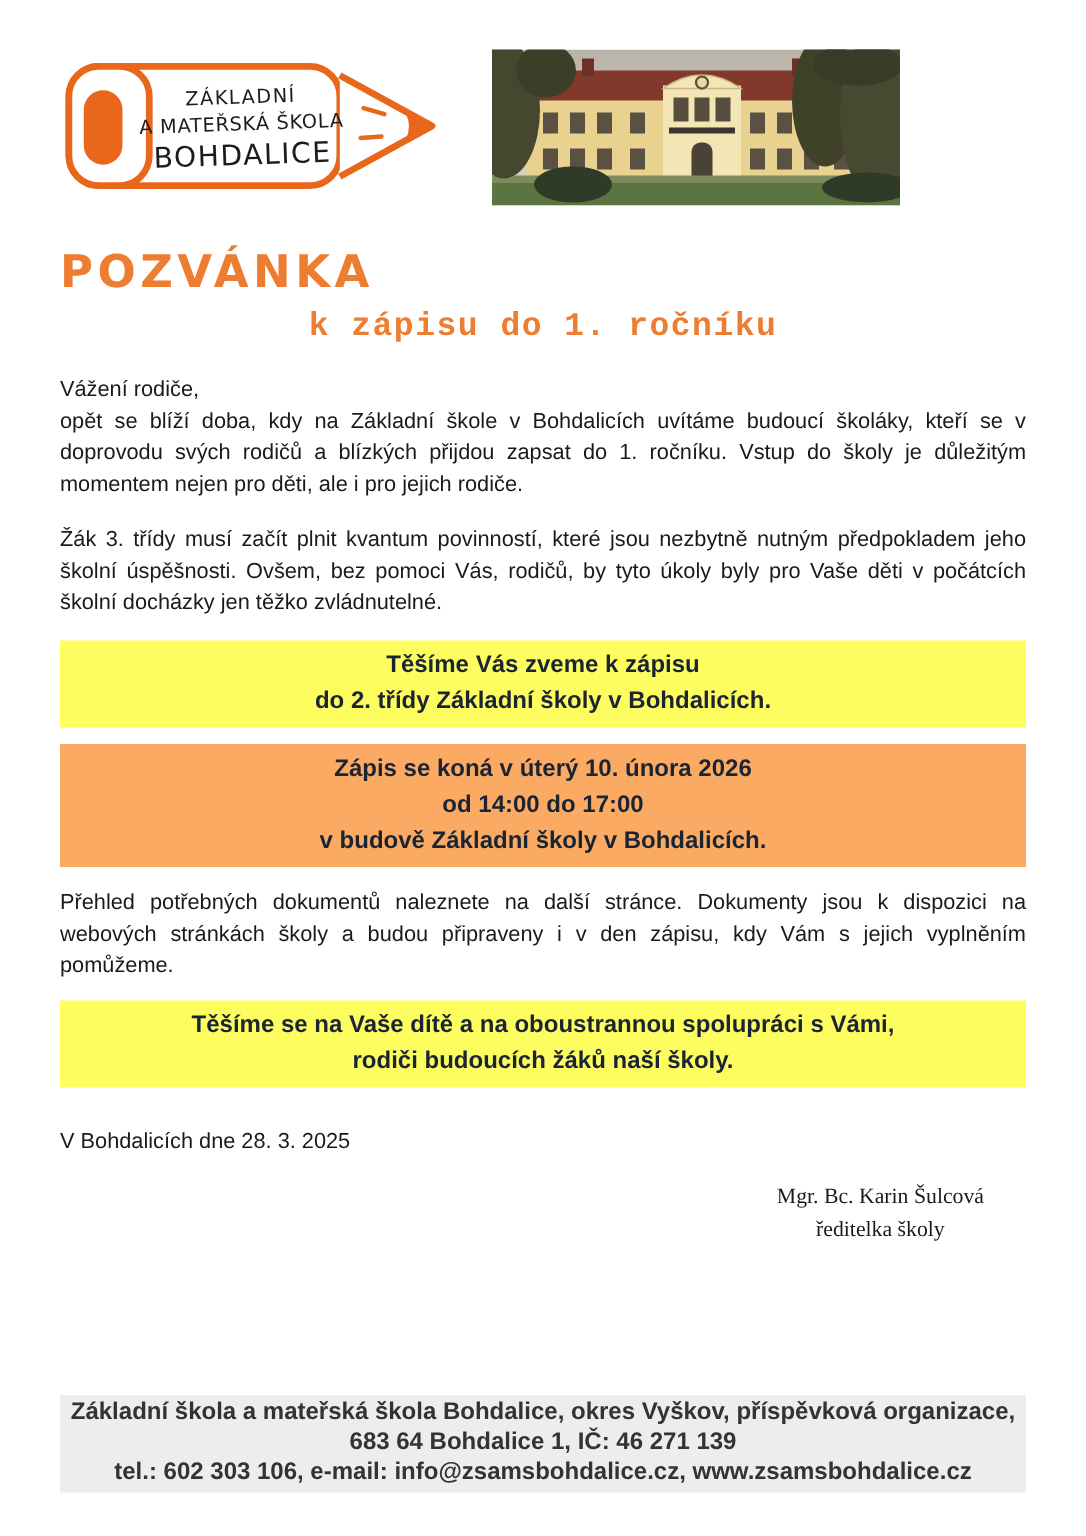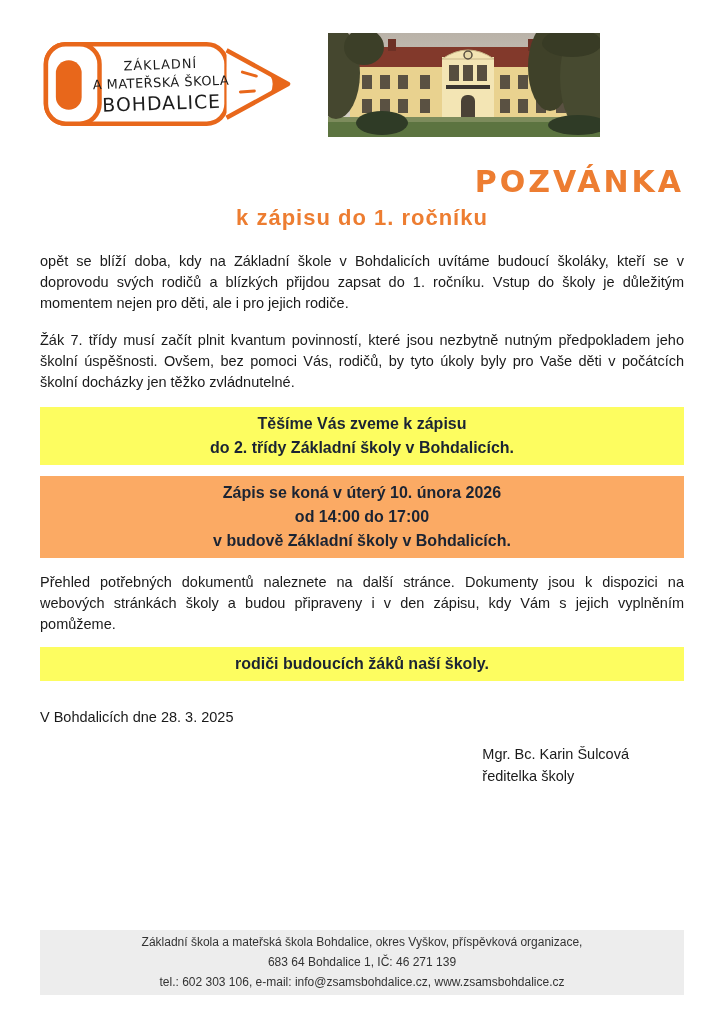--- a/index.html
+++ b/index.html
@@ -20,57 +20,58 @@
     background:#ffffff;
     font-family:"Liberation Sans",sans-serif;
     color:var(--body_text);
     overflow:hidden;
   }
   .content{padding:0 40px;}
   .header{position:relative;height:150px;}
   .logo{position:absolute;left:38px;top:36px;width:258px;height:96px;}
   .photo{position:absolute;left:328px;top:33px;width:272px;height:104px;}
   .title{
-    margin-top:14px;text-align:right;
+    margin-top:14px;text-align:left;
     font-family:"DejaVu Sans",sans-serif;
     font-weight:bold;font-size:30px;letter-spacing:3px;
     color:var(--accent_orange);
   }
   .subtitle{
     margin-top:6px;text-align:center;
-    font-family:Liberation Sans, sans-serif;
+    font-family:Liberation Mono, monospace;
     font-weight:bold;font-size:22px;letter-spacing:1px;
     color:var(--accent_orange);
   }
   .bodytext{font-size:14.5px;line-height:21px;}
   .intro{margin-top:20px;}
   .just{text-align:justify;}
   .para2{margin-top:16px;}
   .hbox{
     margin-top:14px;padding:5px 8px;
     text-align:center;font-weight:bold;font-size:16px;line-height:24px;
     color:var(--box_text);
   }
   .ybox{background:var(--highlight_yellow);}
   .obox{background:var(--highlight_orange);margin-top:11px;text-align:center;}
   .para3{margin-top:14px;}
   .phone{font-weight:bold;font-style:italic;}
   .ybox2{margin-top:12px;}
   .dateline{margin-top:28px;font-size:14.5px;}
   .signature{
-    margin-top:18px;margin-left:auto;margin-right:55px;
-    width:max-content;text-align:left;
-    font-size:14.5px;line-height:22px;
+    margin-top:18px;margin-left:auto;margin-right:28px;
+    width:max-content;text-align:center;
+    font-size:14.5px;line-height:22px;font-family:Liberation Serif, serif;
   }
   .footer{
     position:absolute;left:40px;right:40px;top:930px;
     background:var(--footer_bg);
-    text-align:center;font-size:12px;line-height:20px;
+    text-align:center;font-size:16px;line-height:20px;
     color:var(--footer_text);
     padding:2px 0 3px 0;
+    font-weight:bold;
   }
   svg text{font-family:"DejaVu Sans",sans-serif;}
 </style>
 </head>
 <body>
 
 <div class="page">
 
   <div class="header">
 
@@ -152,41 +153,43 @@
       </g>
     </svg>
   </div>
 
   <div class="content">
 
     <div class="title">POZVÁNKA</div>
     <div class="subtitle">k zápisu do 1. ročníku</div>
 
     <div class="bodytext intro">
+      <p>Vážení rodiče,</p>
       <p class="just">opět se blíží doba, kdy na Základní škole v Bohdalicích uvítáme budoucí školáky, kteří se v doprovodu svých rodičů a blízkých přijdou zapsat do 1. ročníku. Vstup do školy je důležitým momentem nejen pro děti, ale i pro jejich rodiče.</p>
     </div>
 
-    <p class="bodytext para2 just">Žák 7. třídy musí začít plnit kvantum povinností, které jsou nezbytně nutným předpokladem jeho školní úspěšnosti. Ovšem, bez pomoci Vás, rodičů, by tyto úkoly byly pro Vaše děti v počátcích školní docházky jen těžko zvládnutelné.</p>
+    <p class="bodytext para2 just">Žák 3. třídy musí začít plnit kvantum povinností, které jsou nezbytně nutným předpokladem jeho školní úspěšnosti. Ovšem, bez pomoci Vás, rodičů, by tyto úkoly byly pro Vaše děti v počátcích školní docházky jen těžko zvládnutelné.</p>
 
     <div class="hbox ybox">
       <div>Těšíme Vás zveme k zápisu</div>
       <div>do 2. třídy Základní školy v Bohdalicích.</div>
     </div>
 
     <div class="hbox obox">
       <div>Zápis se koná v úterý 10. února 2026</div>
       <div>od 14:00 do 17:00</div>
       <div>v budově Základní školy v Bohdalicích.</div>
     </div>
 
     <div class="bodytext para3">
       <p class="just">Přehled potřebných dokumentů naleznete na další stránce. Dokumenty jsou k dispozici na webových stránkách školy a budou připraveny i v den zápisu, kdy Vám s jejich vyplněním pomůžeme.</p>
     </div>
 
     <div class="hbox ybox ybox2">
+      <div>Těšíme se na Vaše dítě a na oboustrannou spolupráci s Vámi,</div>
       <div>rodiči budoucích žáků naší školy.</div>
     </div>
 
     <p class="dateline">V Bohdalicích dne 28. 3. 2025</p>
 
     <div class="signature">
       <div>Mgr. Bc. Karin Šulcová</div>
       <div>ředitelka školy</div>
     </div>
 

